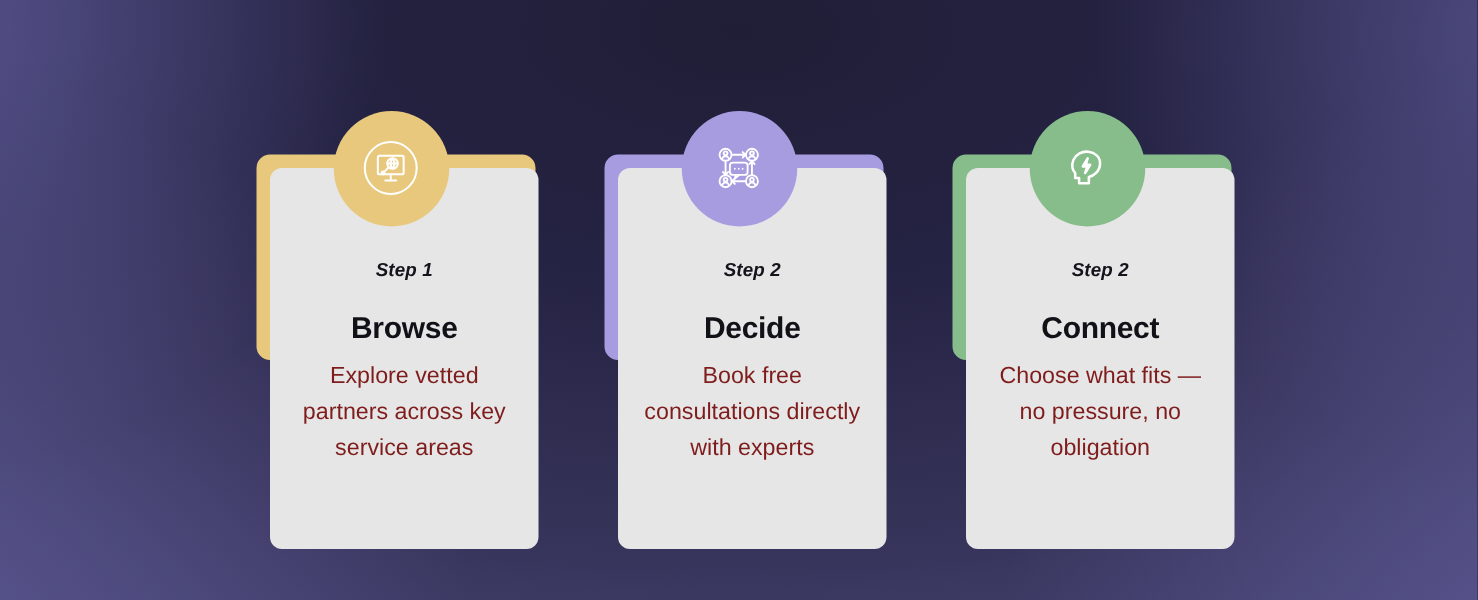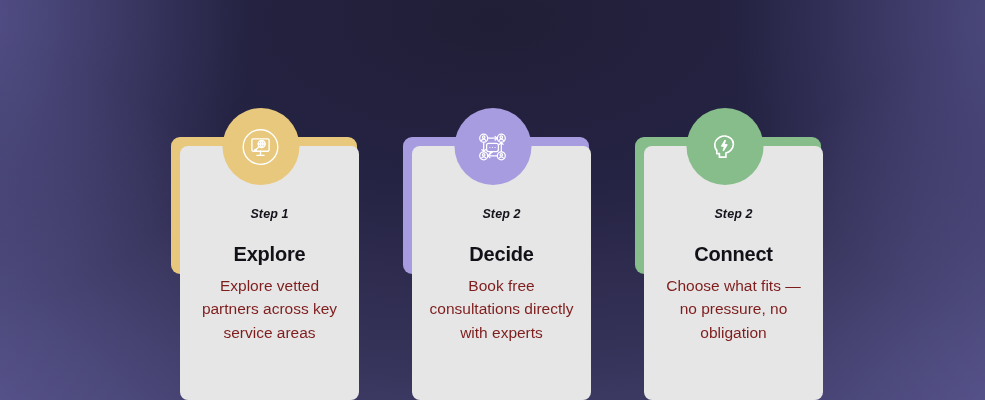--- a/index.html
+++ b/index.html
@@ -37,21 +37,21 @@
   }
 
   #cards {
     position: absolute;
     left: 0;
     top: 0;
     width: 985px;
     height: 400px;
     display: flex;
     justify-content: center;
-    align-items: flex-end;
+    align-items: center;
     gap: 53px;
     padding-top: 68px;
     box-sizing: border-box;
   }
 
   .card {
     position: relative;
     width: 179px;
     height: 263px;
   }
@@ -123,21 +123,21 @@
 </head>
 <body>
 
 <div id="stage">
   <div id="cards">
 
     <div class="card">
       <div class="accent" style="background:#e8c87c;"></div>
       <div class="panel" style="background: rgb(230, 230, 230);">
         <div class="step">Step 1</div>
-        <div class="title">Explore</div>
+        <div class="title">Browse</div>
         <div class="desc">Explore vetted partners across key service areas</div>
       </div>
       <div class="badge" style="background:#e8c87c;">
         <span>
           <svg width="42" height="42" viewBox="0 0 42 42" fill="none" stroke="#ffffff" stroke-width="1.35" stroke-linecap="round" stroke-linejoin="round">
             <circle cx="21" cy="21" r="17.3"></circle>
             <rect x="12.4" y="12.9" width="17.2" height="12.3" rx="1.1"></rect>
             <path d="M21 25.2 V28.4"></path>
             <path d="M17.4 29.3 H24.6"></path>
             <circle cx="22.2" cy="18.0" r="3.5"></circle>

